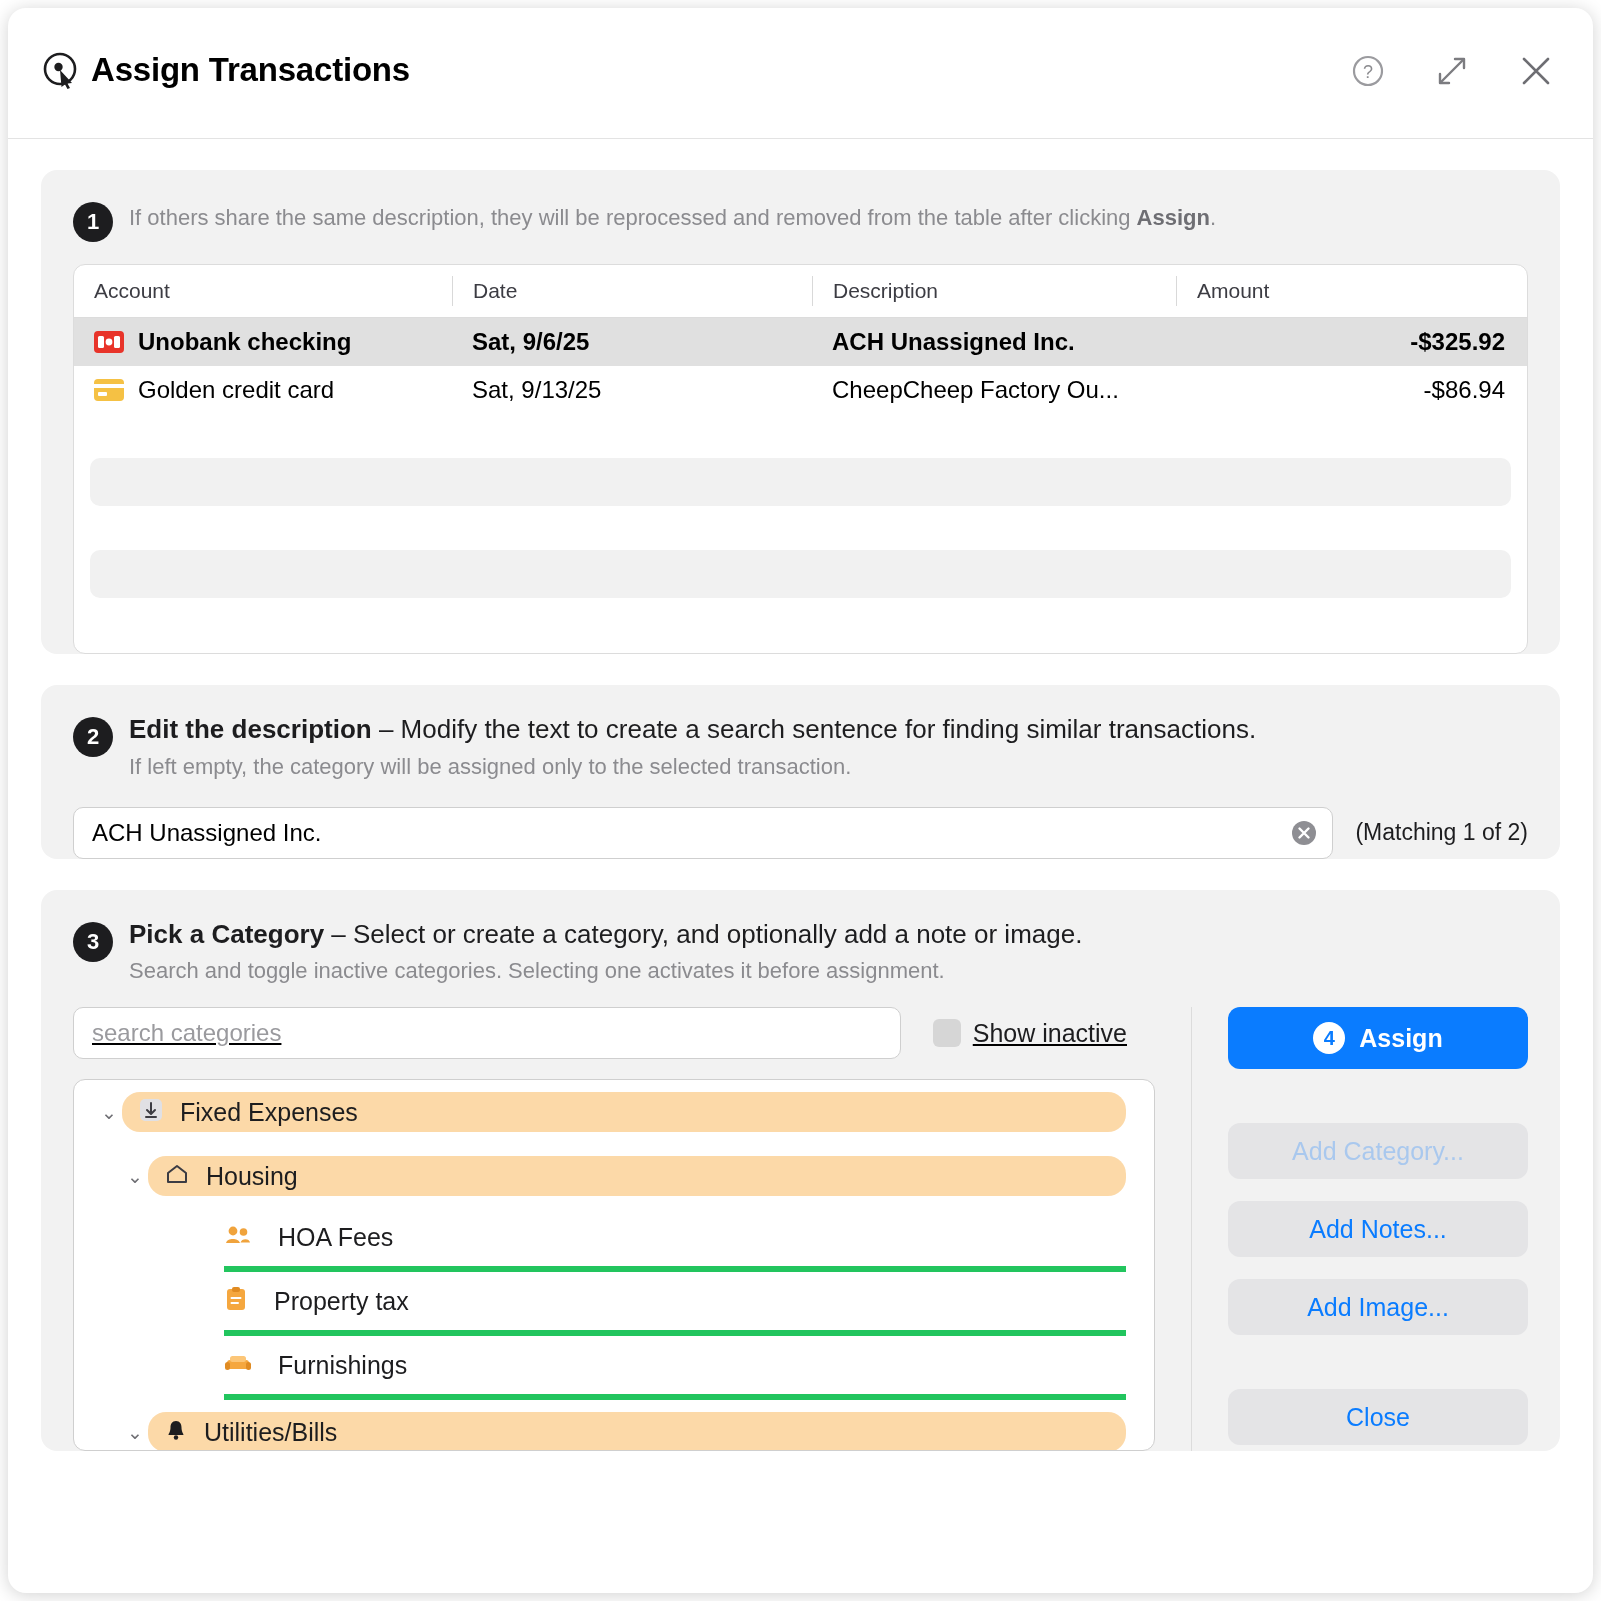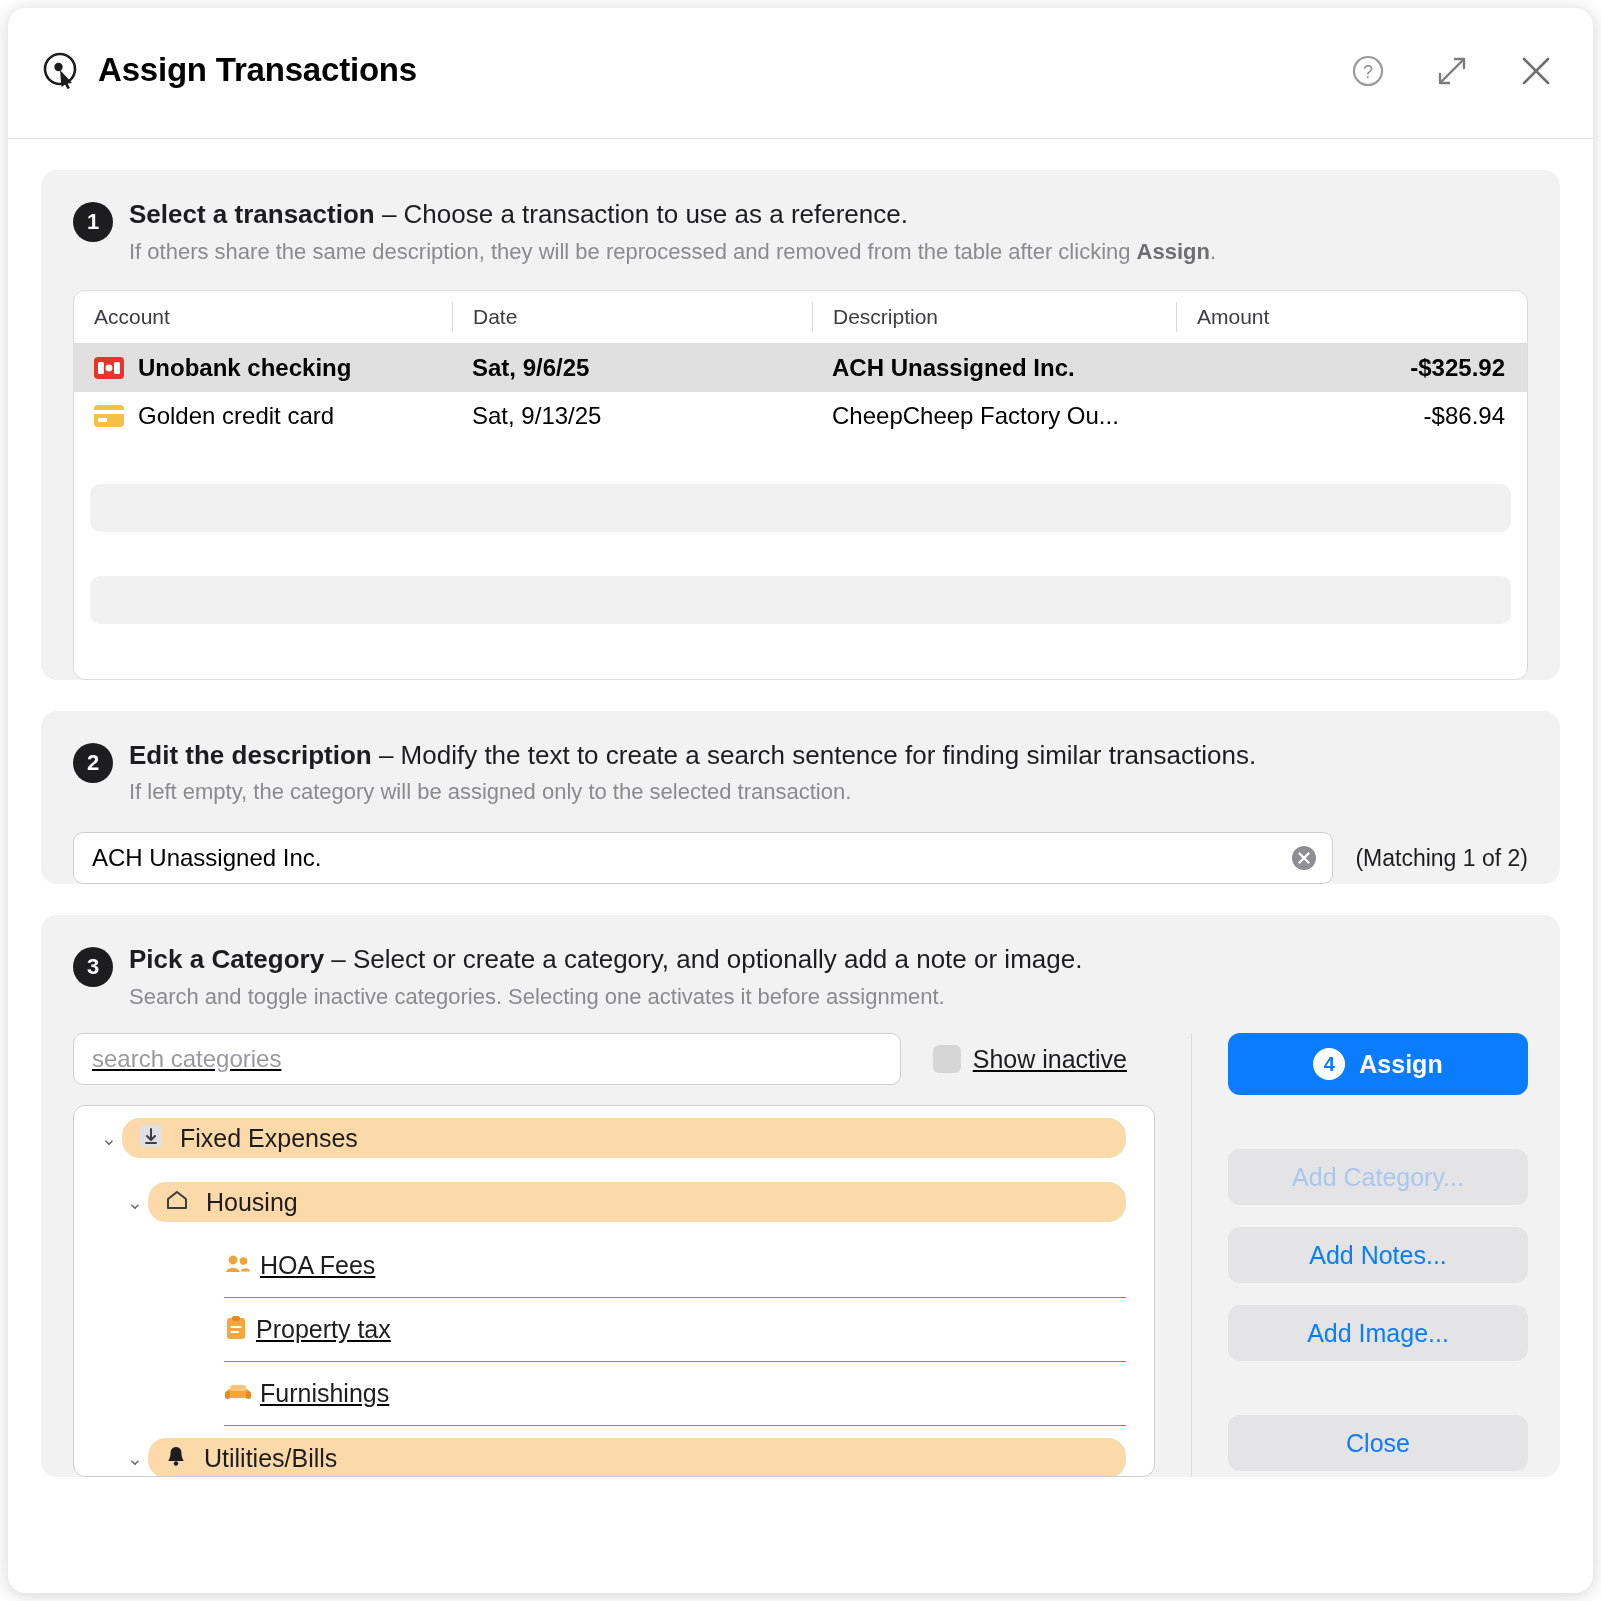--- a/index.html
+++ b/index.html
@@ -32,21 +32,21 @@
     height: 131px;
     border-bottom: 1px solid #e3e3e3;
     box-sizing: border-box;
   }
   .title-left {
     position: absolute;
     left: 33px;
     top: 42px;
     display: flex;
     align-items: center;
-    gap: 17px;
+    gap: 10px;
   }
   .app-icon {
     width: 40px;
     height: 40px;
     display: block;
   }
   .title-text {
     font-size: 33px;
     font-weight: bold;
     color: #000000;
@@ -302,27 +302,26 @@
     border-radius: 18px;
     height: 40px;
     padding: 0 16px;
     flex: 1;
     margin-right: 28px;
     box-sizing: border-box;
   }
   .leaf {
     display: flex;
     align-items: center;
-    gap: 8px;
+    gap: 26px;
     flex: 1;
     margin-right: 28px;
-    border-bottom: 1px solid #22c55e;
+    border-bottom: 6px solid #22c55e;
     height: 64px;
     box-sizing: border-box;
-    text-decoration: underline;
   }
   .tlabel {
     font-size: 25px;
     color: #1d1d1f;
   }
   .ico { font-size: 24px; line-height: 1; flex: none; }
   .cat-right {
     width: 300px;
     padding-left: 36px;
     border-left: 1px solid #dcdcdc;
@@ -404,23 +403,20 @@
       </span>
     </div>
   </div>
 
   <div class="content">
 
     <div class="panel">
       <div class="step-head">
         <div class="badge">1</div>
         <div>
-          <div class="step-title">
-            <b>Select a transaction</b><span> – Choose a transaction to use as a reference.</span>
-          </div>
           <div class="step-sub">
             <span>If others share the same description, they will be reprocessed and removed from the table after clicking </span><b>Assign</b><span>.</span>
           </div>
         </div>
       </div>
 
       <div class="table-wrap">
         <div class="thead">
           <div class="th col-account">Account</div>
           <div class="th col-date">Date</div>

